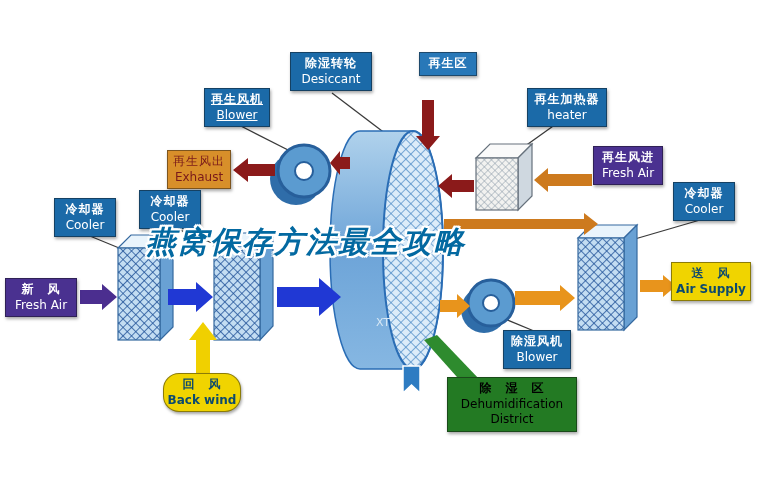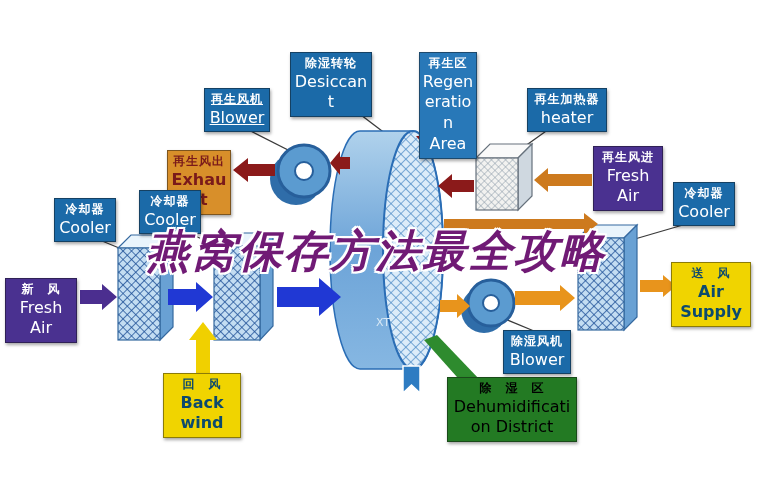--- a/index.html
+++ b/index.html
@@ -3,31 +3,31 @@
 <meta charset="utf-8">
 <style>
   html,body{margin:0;padding:0;background:#fff;}
   .stage{position:relative;width:757px;height:488px;background:#ffffff;overflow:hidden;
          font-family:"DejaVu Sans","Liberation Sans",sans-serif;}
   svg.layer{position:absolute;left:0;top:0;}
   .label{position:absolute;z-index:5;text-align:center;border:1px solid rgba(15,15,15,.45);
          box-shadow:1px 2px 3px rgba(0,0,0,.35);padding:3px 2px;box-sizing:border-box;
          line-height:1.3;overflow-wrap:anywhere;}
   .label .zh{font-size:12px;font-weight:bold;letter-spacing:1px;}
-  .label .en{font-size:16px;}
+  .label .en{font-size:12px;}
   .lbl-blue{background:#1b6aa8;color:#ffffff;}
   .lbl-blue2{background:#2878b8;color:#ffffff;}
   .lbl-orange{background:#d88f2a;color:#7a1a1a;}
-  .lbl-orange .zh,.lbl-orange .en{font-weight:bold;}
+  .lbl-orange .zh,.lbl-orange .en{font-weight:normal;}
   .lbl-purple{background:#4a3190;color:#ffffff;}
   .lbl-yellow{background:#f0d400;color:#0c4a6e;}
   .lbl-yellow .zh,.lbl-yellow .en{font-weight:bold;}
   .lbl-green{background:#237a23;color:#000000;}
-  .watermark{position:absolute;left:146px;top:222px;z-index:9;font-size:44px;font-weight:bold;
-         font-style:italic;color:#701a75;white-space:nowrap;letter-spacing:2px;
+  .watermark{position:absolute;left:146px;top:222px;z-index:9;font-size:30px;font-weight:bold;
+         font-style:italic;color:#0369a1;white-space:nowrap;letter-spacing:2px;
          text-shadow:-2px -2px 0 #fff,2px -2px 0 #fff,-2px 2px 0 #fff,2px 2px 0 #fff,
                      0 -2px 0 #fff,0 2px 0 #fff,-2px 0 0 #fff,2px 0 0 #fff;}
 </style>
 </head>
 <body>
 
 <div class="stage">
 
   <svg class="layer" width="757" height="488" viewBox="0 0 757 488">
     <defs>
@@ -135,21 +135,20 @@
     <div class="en">Blower</div>
   </div>
 
   <div class="label lbl-blue" style="left:290px;top:52px;width:82px;">
     <div class="zh">除湿转轮</div>
     <div class="en">Desiccant</div>
   </div>
 
   <div class="label lbl-blue2" style="left:419px;top:52px;width:58px;">
     <div class="zh">再生区</div>
-    <div class="en">Regeneration Area</div>
   </div>
 
   <div class="label lbl-blue" style="left:527px;top:88px;width:80px;">
     <div class="zh">再生加热器</div>
     <div class="en">heater</div>
   </div>
 
   <div class="label lbl-orange" style="left:167px;top:150px;width:64px;">
     <div class="zh">再生风出</div>
     <div class="en">Exhaust</div>
@@ -178,21 +177,21 @@
   <div class="label lbl-purple" style="left:5px;top:278px;width:72px;">
     <div class="zh">新　风</div>
     <div class="en">Fresh Air</div>
   </div>
 
   <div class="label lbl-yellow" style="left:671px;top:262px;width:80px;">
     <div class="zh">送　风</div>
     <div class="en">Air Supply</div>
   </div>
 
-  <div class="label lbl-yellow" style="left:163px;top:373px;width:78px;">
+  <div class="label lbl-yellow" style="left:163px;top:373px;width:78px;border-radius:16px;">
     <div class="zh">回　风</div>
     <div class="en">Back wind</div>
   </div>
 
   <div class="label lbl-blue" style="left:503px;top:330px;width:68px;">
     <div class="zh">除湿风机</div>
     <div class="en">Blower</div>
   </div>
 
   <div class="label lbl-green" style="left:447px;top:377px;width:130px;">

